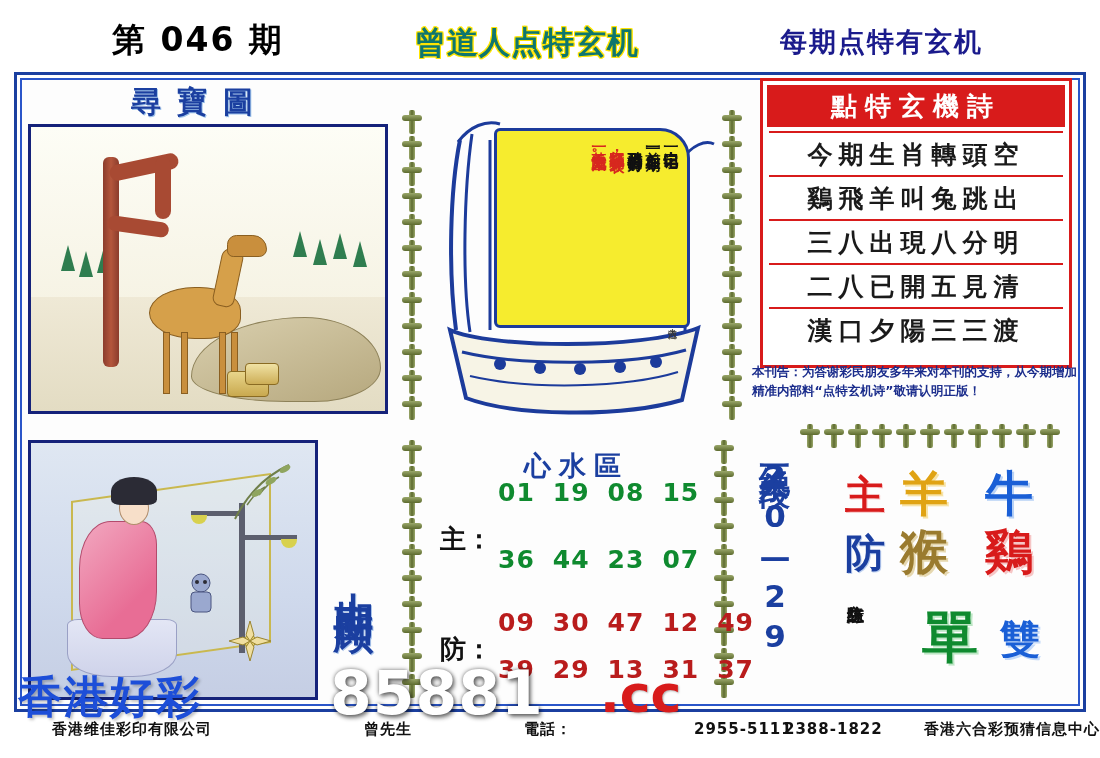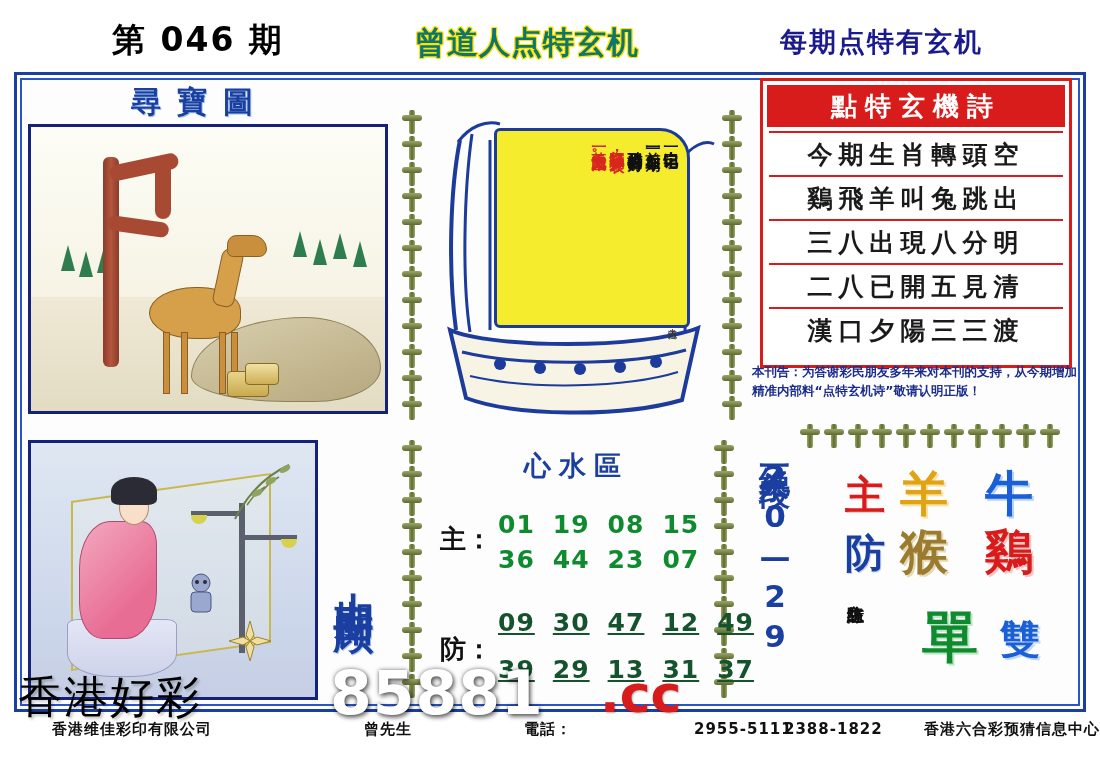--- a/index.html
+++ b/index.html
@@ -335,22 +335,22 @@
   }
   .numrow {
     position: absolute;
     display: flex;
     gap: 18px;
     font-size: 25px;
     font-weight: bold;
     letter-spacing: 1px;
   }
   .numrow.green { color: #0f8a2f; }
-  .numrow.purple { color: #14532d; text-decoration: underline; }
-  .r1 { left: 498px; top: 510px; align-items: center; }
+  .numrow.purple { color: #b91c1c; }
+  .r1 { left: 498px; top: 478px; align-items: center; }
   .r2 { left: 498px; top: 545px; }
   .r3 { left: 498px; top: 608px; }
   .r4 { left: 498px; top: 655px; }
 
   
   .juesha {
     position: absolute;
     left: 742px; top: 442px;
     width: 54px; height: 250px;
     writing-mode: vertical-rl;
@@ -408,22 +408,22 @@
     font-weight: bold;
     color: #1a5fd6;
     text-shadow: 2px 2px 0 #c3d9f8, -1px -1px 0 #fff;
   }
 
   
   .wm-left {
     position: absolute;
     left: 18px; top: 668px;
     font-size: 44px;
-    font-weight: normal;
-    color: #000000;
+    font-weight: bold;
+    color: #1d4ed8;
     letter-spacing: 2px;
     text-shadow: 2px 2px 3px rgba(0,0,0,.25);
     z-index: 40;
   }
   .wm-num {
     position: absolute;
     left: 330px; top: 658px;
     font-size: 60px;
     font-weight: bold;
     color: #ffffff;

